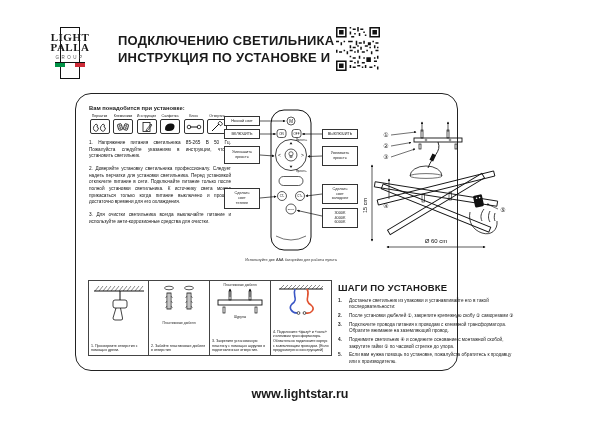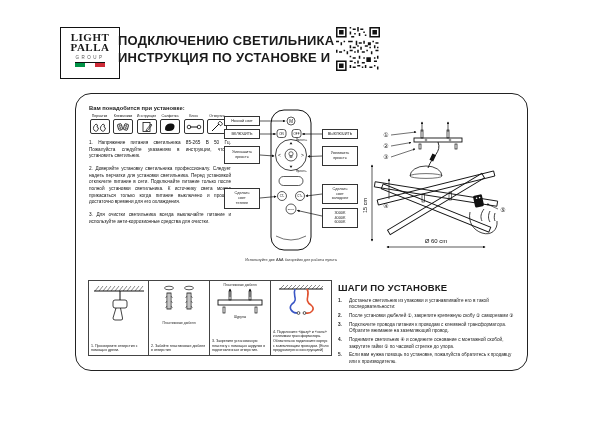--- a/index.html
+++ b/index.html
@@ -1,38 +1,38 @@
 <!DOCTYPE html>
 <html><head>
 <meta charset="utf-8">
 <style>
   html,body{margin:0;padding:0;background:#fff;}
   .page{position:relative;width:600px;height:424px;background:#fff;overflow:hidden;
         font-family:"Liberation Sans",sans-serif;color:#1a1a1a;}
 
   
-  .logo{position:absolute;left:60px;top:27px;width:60px;height:52px;border:1.5px solid #111;
+  .logo{position:absolute;left:60px;top:27px;width:20px;height:52px;border:1.5px solid #111;
         box-sizing:border-box;display:flex;flex-direction:column;align-items:center;justify-content:flex-start;
         padding-top:4px;background:#fff;}
   .logo-word{font-family:"Liberation Serif",serif;font-weight:bold;font-size:11px;line-height:0.95;letter-spacing:0.5px;}
   .logo-group{font-size:4.5px;letter-spacing:2.5px;margin-top:2px;color:#555;}
   .logo-flag{width:30px;height:4px;margin-top:2px;border-top:1px solid #111;display:flex;}
   .logo-flag i{flex:1;}
   .flag-green{background:#009246;}
   .flag-white{background:#ffffff;}
   .flag-red{background:#ce2b37;}
 
   .title{position:absolute;left:118px;top:33px;font-weight:bold;font-size:13px;line-height:1.3;letter-spacing:0.2px;}
   .qr{position:absolute;left:336px;top:27px;width:44px;height:44px;}
   .series-block{position:absolute;left:398px;top:34px;width:150px;text-align:center;}
   .series{font-size:8.5px;font-weight:bold;letter-spacing:0.4px;}
   .articles{font-size:11.5px;font-weight:bold;margin-top:7px;letter-spacing:0.4px;}
 
   
-  .main{position:absolute;left:75px;top:93px;width:453px;height:278px;border:1.5px solid #222;
+  .main{position:absolute;left:75px;top:93px;width:383px;height:278px;border:1.5px solid #222;
         border-radius:16px;box-sizing:border-box;background:#fff;padding-left:44px;}
 
   
   .leftcol{position:absolute;left:13px;top:11px;width:142px;}
   .tools-heading{font-size:5.8px;font-weight:bold;}
   .tools-row{display:flex;gap:2.5px;margin-top:3px;}
   .tool{width:21px;text-align:center;}
   .tool-label{font-size:3.6px;white-space:nowrap;overflow:hidden;color:#222;}
   .tool-box{width:20px;height:15px;border:0.8px solid #333;border-radius:2px;box-sizing:border-box;
             display:flex;align-items:center;justify-content:center;margin:1px auto 0 auto;}
@@ -403,14 +403,15 @@
         </div>
         <div class="install-item">
           <span class="install-num">5.</span>
           <span class="install-text">Если вам нужна помощь по установке, пожалуйста обратитесь к продавцу или к производителю.</span>
         </div>
       </div>
     </div>
 
   </div>
 
+  <div class="footer">www.lightstar.ru</div>
 
 </div>
 
 </body></html>

